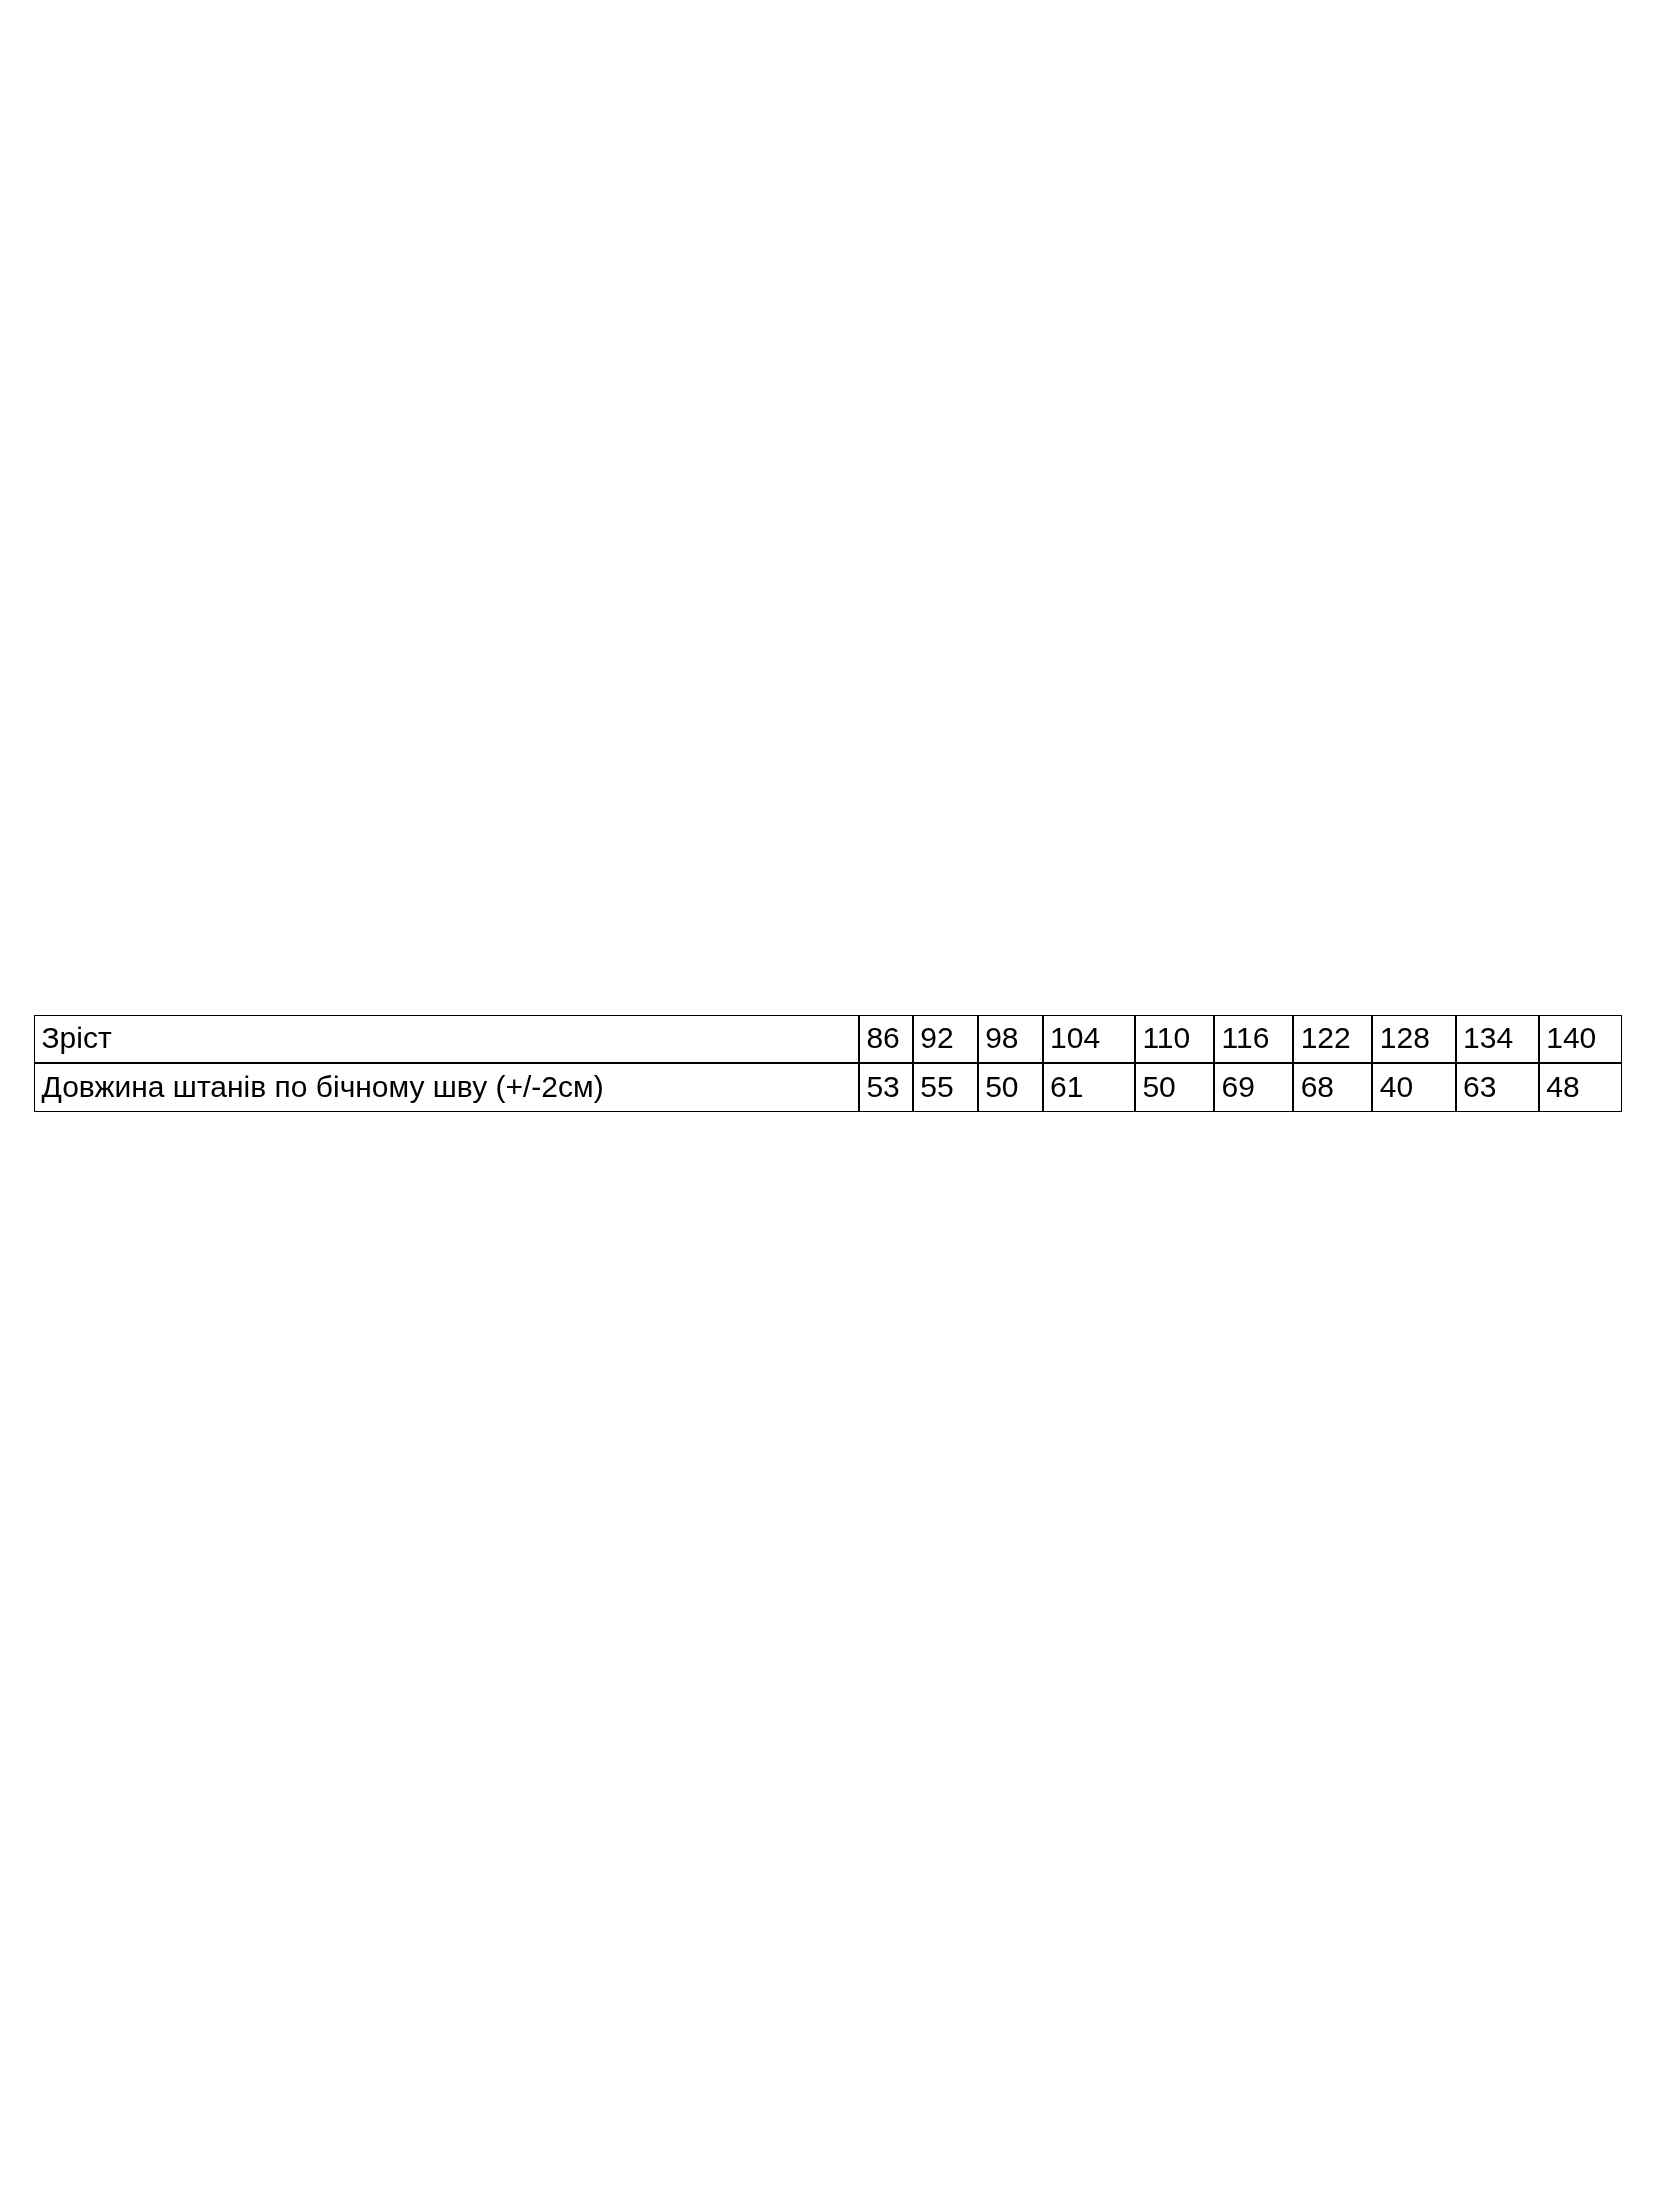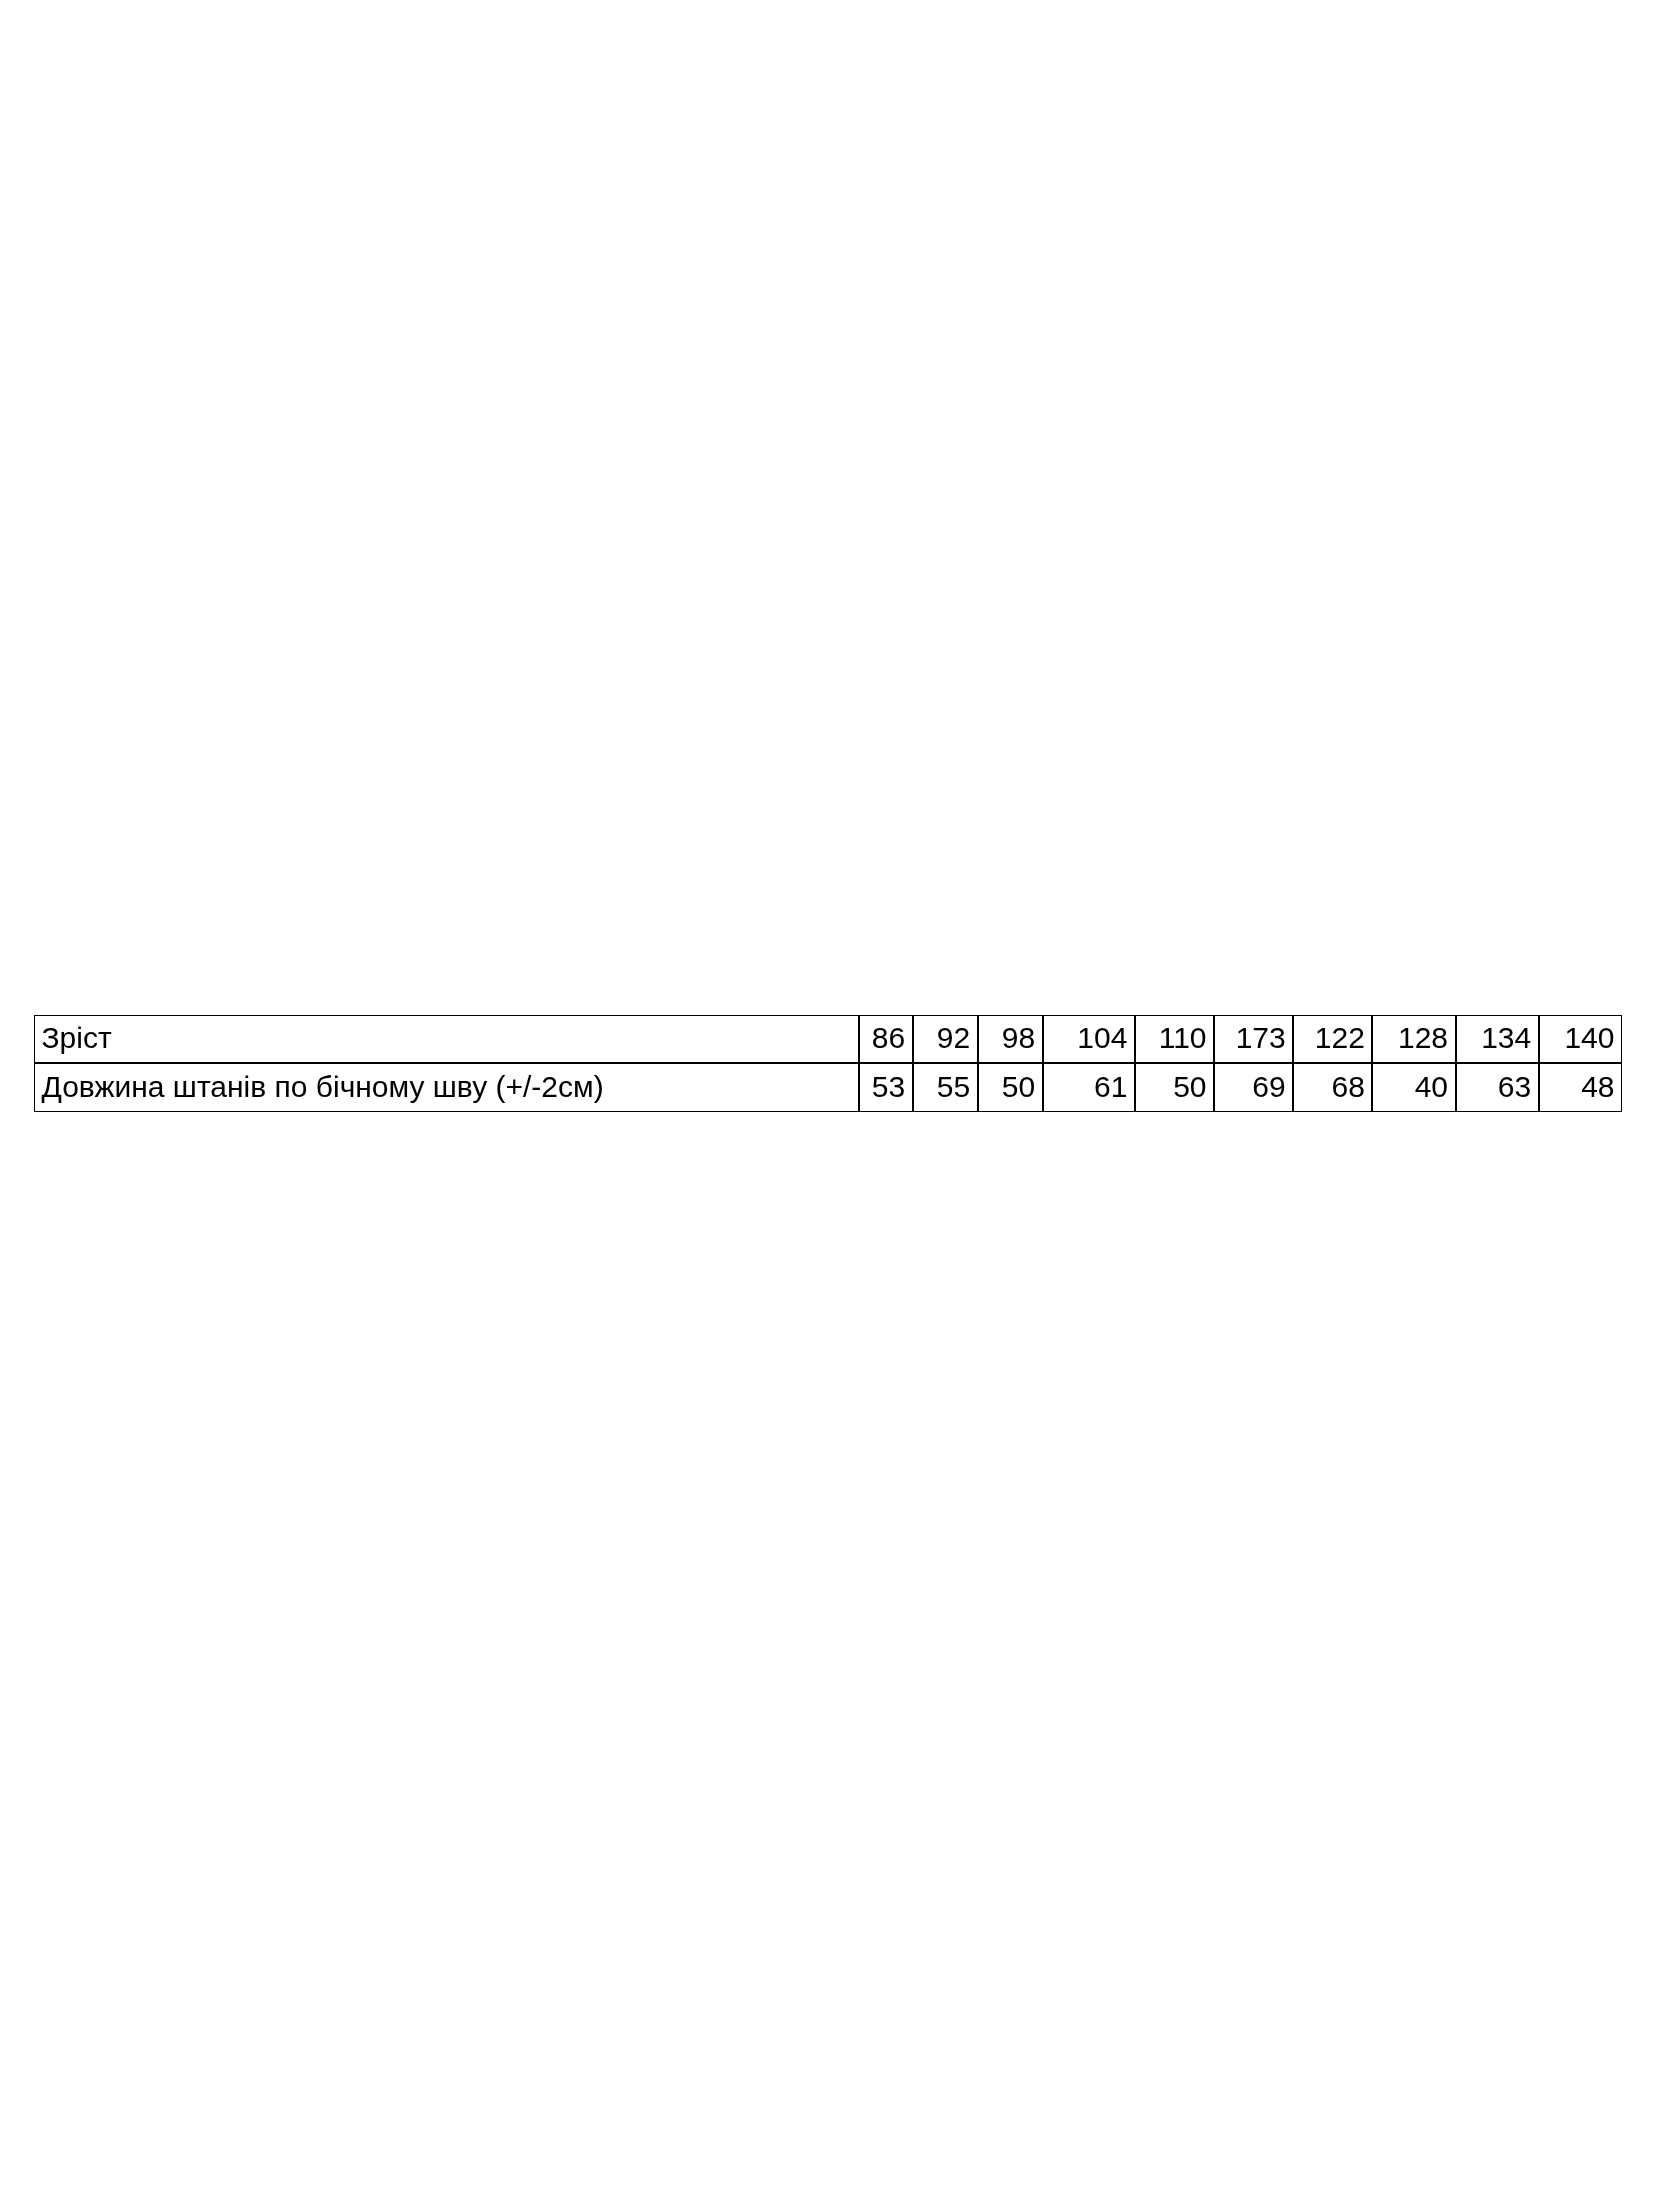--- a/index.html
+++ b/index.html
@@ -39,21 +39,21 @@
     white-space: nowrap;
     overflow: hidden;
   }
 
   td.label-cell {
     text-align: left;
     padding-left: 9px;
   }
 
   td.value-cell {
-    text-align: right;
+    text-align: left;
     padding-left: 6.5px;
   }
 
   
   col.c-label { width: 813px; }
   col.c-v0 { width: 53px; }
   col.c-v1 { width: 64px; }
   col.c-v2 { width: 64px; }
   col.c-v3 { width: 91px; }
   col.c-v4 { width: 78px; }
@@ -82,21 +82,21 @@
       <col class="c-v9">
     </colgroup>
     <tbody>
       <tr>
         <td class="label-cell">Зріст</td>
         <td class="value-cell">86</td>
         <td class="value-cell">92</td>
         <td class="value-cell">98</td>
         <td class="value-cell">104</td>
         <td class="value-cell">110</td>
-        <td class="value-cell">173</td>
+        <td class="value-cell">116</td>
         <td class="value-cell">122</td>
         <td class="value-cell">128</td>
         <td class="value-cell">134</td>
         <td class="value-cell">140</td>
       </tr>
       <tr>
         <td class="label-cell">Довжина штанів по бічному шву (+/-2см)</td>
         <td class="value-cell">53</td>
         <td class="value-cell">55</td>
         <td class="value-cell">50</td>

